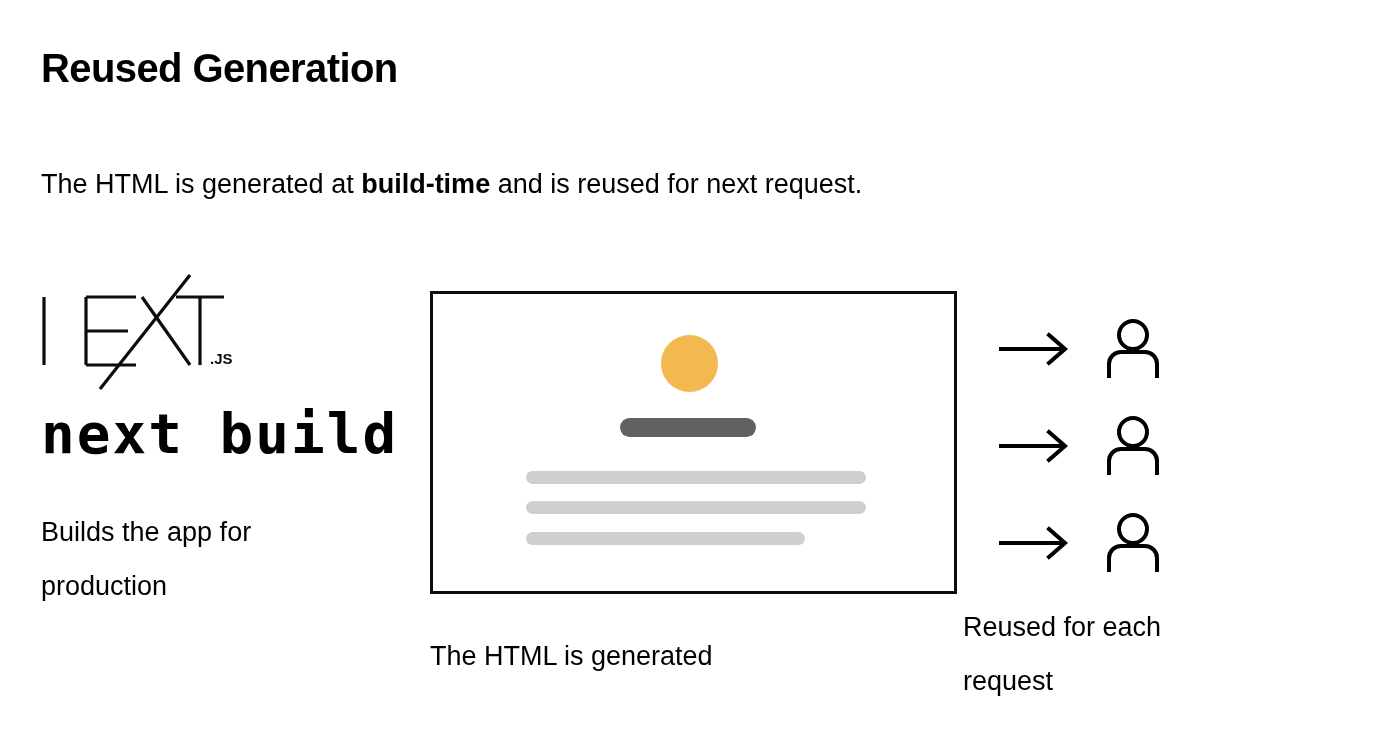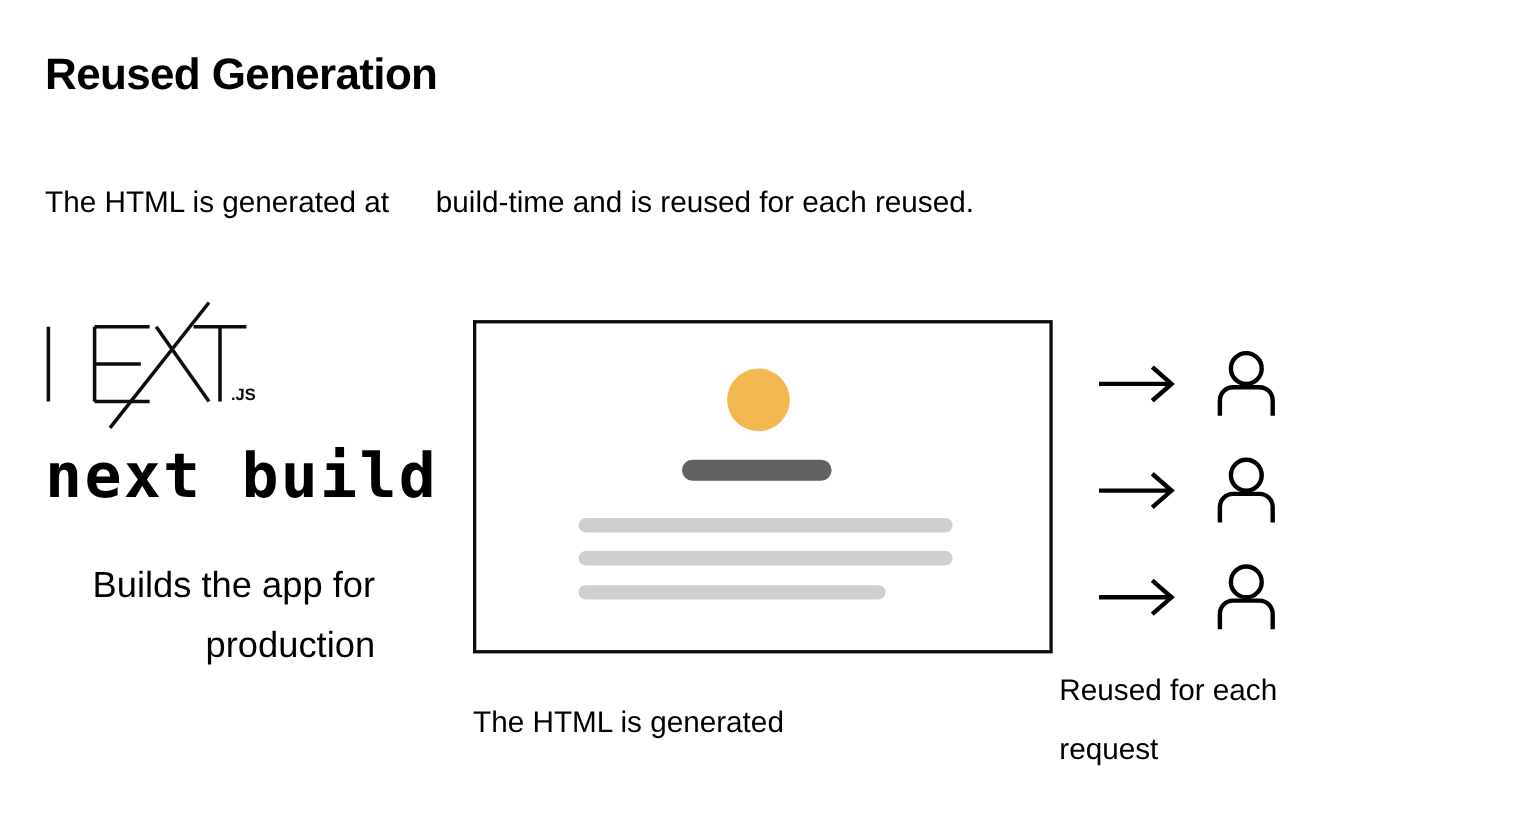--- a/index.html
+++ b/index.html
@@ -32,21 +32,21 @@
   
   #page-subtitle {
     position: absolute;
     left: 41px;
     top: 168px;
     font-size: 27px;
     font-weight: normal;
     line-height: 1.2;
     white-space: nowrap;
   }
-  #page-subtitle .strong { font-weight: normal; margin-left: 35px; }
+  #page-subtitle .strong { font-weight: bold; }
 
   
   #nextjs-logo {
     position: absolute;
     left: 38px;
     top: 272px;
     width: 205px;
     height: 120px;
   }
   #nextjs-logo svg { display: block; width: 205px; height: 120px; }
@@ -72,24 +72,23 @@
     width: 62px;
     height: 34px;
     display: block;
   }
 
   #build-caption {
     position: absolute;
     left: 41px;
     top: 505px;
     width: 300px;
-    font-size: 33px;
+    font-size: 27px;
     line-height: 54px;
     white-space: pre-line;
-    text-align: right;
   }
 
   
   #page-mockup {
     position: absolute;
     left: 430px;
     top: 291px;
     width: 527px;
     height: 303px;
     border: 3px solid #0c0c0c;
@@ -159,21 +158,21 @@
     line-height: 54px;
     white-space: pre-line;
   }
 </style>
 </head>
 <body>
 
 <div id="page-title">Reused Generation</div>
 
 <div id="page-subtitle">
-  <span>The HTML is generated at </span><span class="strong">build-time</span><span> and is reused for each reused.</span>
+  <span>The HTML is generated at </span><span class="strong">build-time</span><span> and is reused for next request.</span>
 </div>
 
 <div id="nextjs-logo">
   <svg viewBox="0 0 205 120" xmlns="http://www.w3.org/2000/svg" aria-hidden="true">
     <g fill="none" stroke="#0c0c0c" stroke-width="3.2" stroke-linecap="butt">
 
       <line x1="6" y1="25" x2="6" y2="93"></line>
       <line x1="152" y1="3" x2="62" y2="117"></line>
 
       <line x1="48" y1="25" x2="48" y2="93"></line>

